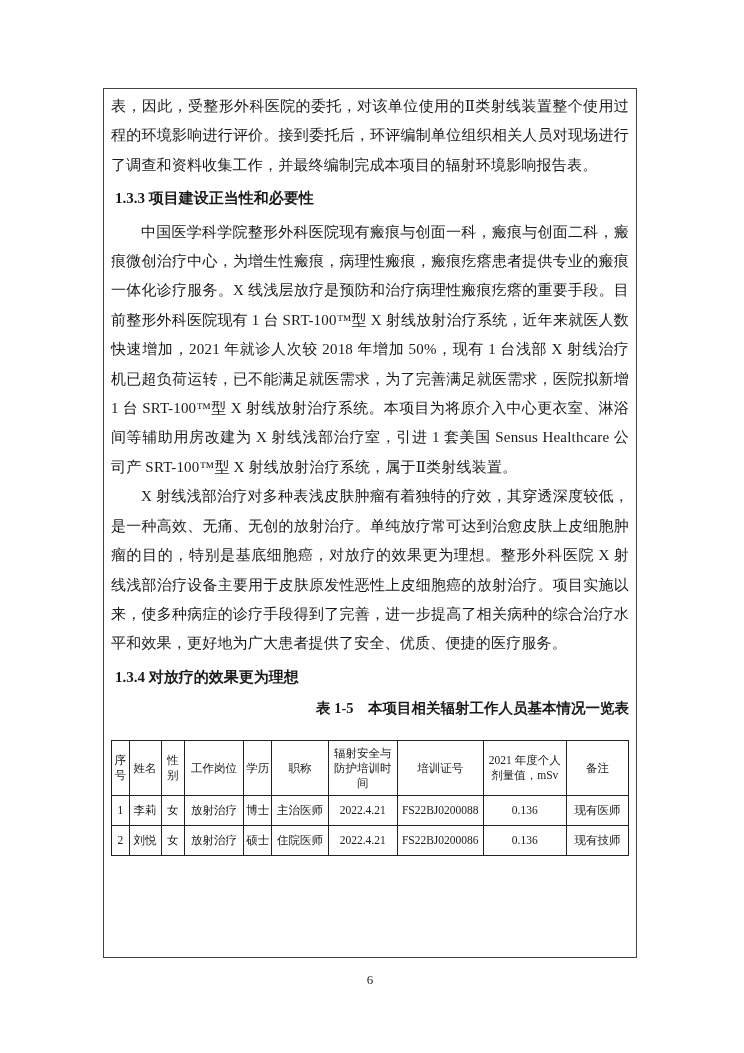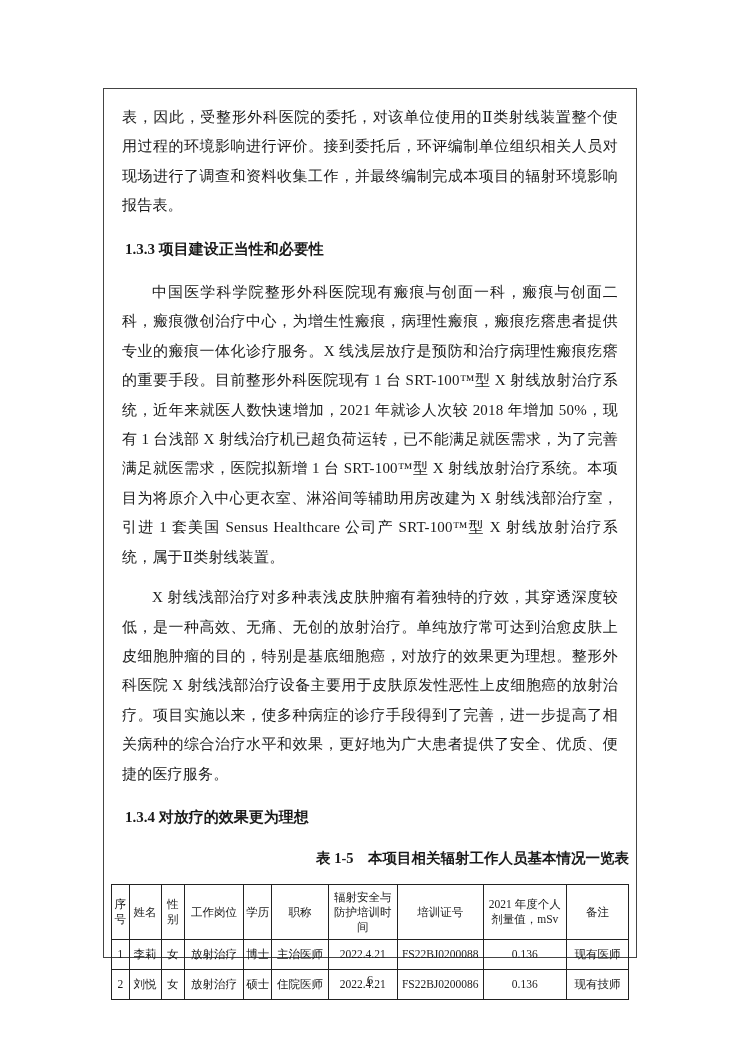--- a/index.html
+++ b/index.html
@@ -24,49 +24,49 @@
     left: 103px;
     top: 88px;
     width: 534px;
     height: 870px;
     border: 1px solid #444444;
     box-sizing: border-box;
     padding: 3px 7px 0 7px;
     background: #ffffff;
   }
   .para {
-    margin: 11px;
+    margin: 0;
     font-size: 15px;
     line-height: 29.4px;
     text-align: justify;
     text-indent: 2em;
     letter-spacing: 0.2px;
   }
   .para.no-indent { text-indent: 0; }
   .section-heading {
-    margin: 14px;
+    margin: 4px;
     font-size: 15px;
     line-height: 29.4px;
     font-weight: bold;
     text-align: left;
   }
   .lead-bold { font-weight: bold; }
   .table-caption {
     text-align: right;
     font-weight: bold;
     font-size: 14.5px;
     line-height: 24px;
     margin-top: 3px;
   }
   table.personnel {
     width: 100%;
     border-collapse: collapse;
     table-layout: fixed;
     font-size: 11.5px;
-    margin-top: 14px;
+    margin-top: 20px;
   }
   table.personnel th,
   table.personnel td {
     border: 1px solid #222222;
     text-align: center;
     vertical-align: middle;
     padding: 1px 1px;
     line-height: 15px;
     font-weight: normal;
     overflow: hidden;

